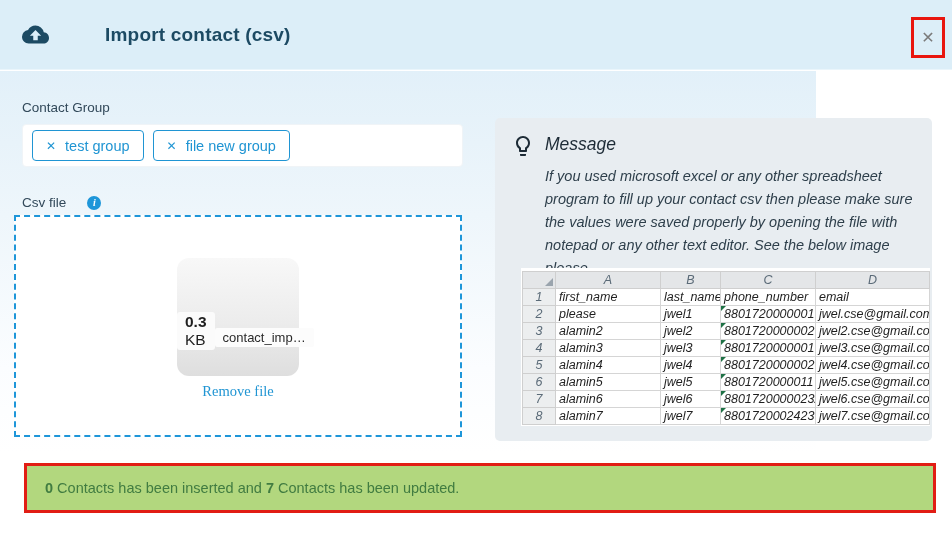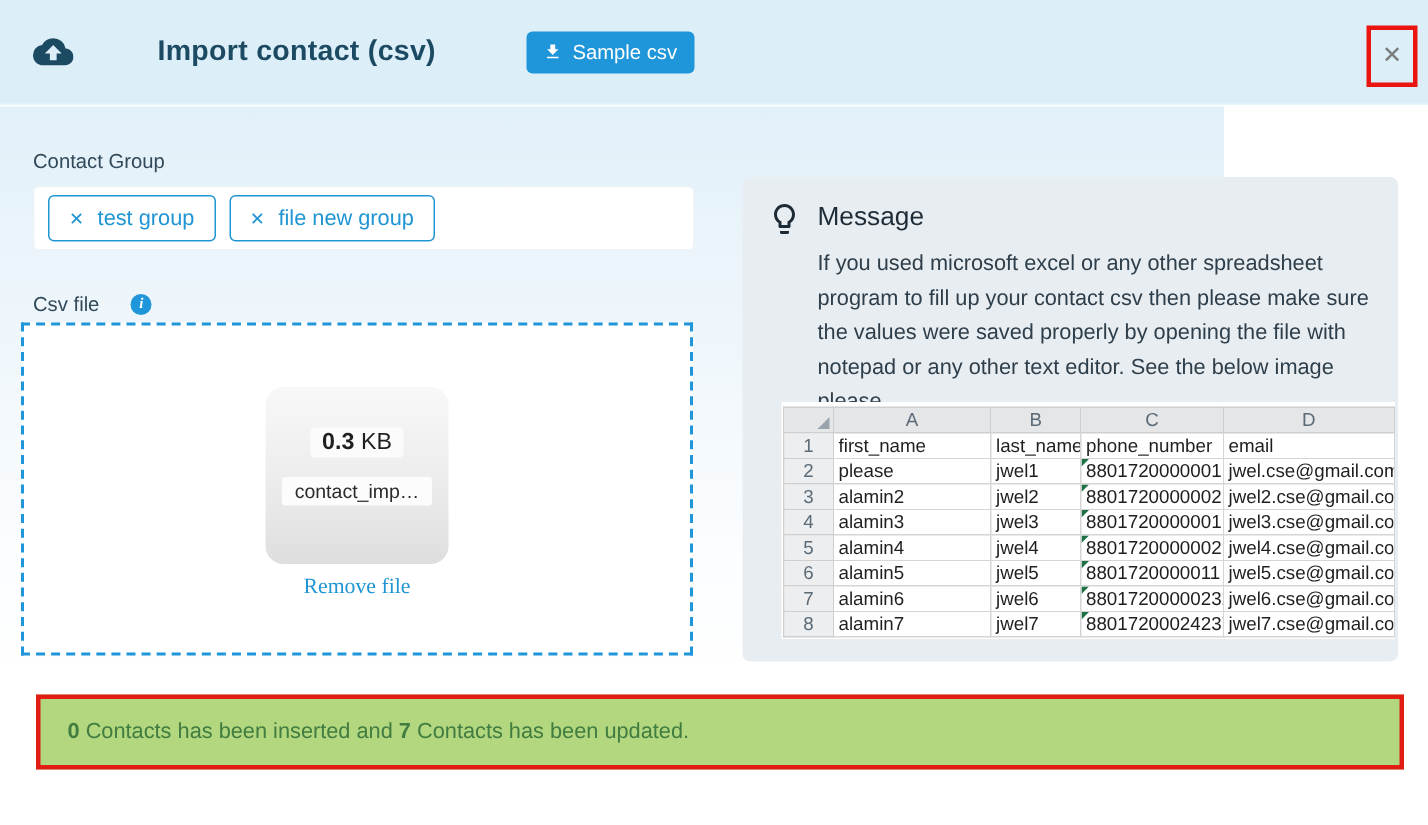--- a/index.html
+++ b/index.html
@@ -57,36 +57,36 @@
   .tag-x { font-size:12px; font-weight:bold; cursor:pointer; line-height:1; }
 
   .dropzone {
     position:absolute; left:14px; top:144px; width:448px; height:222px;
     border:2px dashed #1e96d9; background:#ffffff;
     display:flex; flex-direction:column; align-items:center; padding-top:41px; cursor:pointer;
   }
   .file-card {
     width:122px; height:118px; border-radius:12px;
     background:linear-gradient(180deg,#f8f8f8 0%, #ececec 55%, #dedede 100%);
-    display:flex; flex-direction:column; align-items:center; padding-top:27px;
+    display:flex; flex-direction:row; align-items:center; padding-top:27px;
   }
   .file-size-strip {
     background:#fbfbfb; border-radius:3px; padding:1px 8px; font-size:15.5px; color:#1f1f1f;
   }
   .file-size-strip b { font-weight:bold; }
   .file-name-strip {
     margin-top:13px; background:#fcfcfc; border-radius:2px; padding:2px 8px;
     font-size:13px; color:#2a2a2a; white-space:nowrap;
   }
   .remove-link { margin-top:7px; color:#2095d3; font-size:14.5px; text-decoration:none; cursor:pointer;font-family:Liberation Serif, serif; }
 
   
   .message-panel {
     position:absolute; left:495px; top:47px; width:437px; height:323px;
-    background:#e8edf1; border-radius:5px;
+    background:#e8edf1; border-radius:5px;font-style:italic;
   }
   .bulb-icon { position:absolute; left:16px; top:16px; width:24px; height:24px; }
   .bulb-icon svg { width:24px; height:24px; fill:#1d2b36; }
   .message-title { position:absolute; left:50px; top:16px; font-size:17.5px; color:#1d2b36; }
   .message-text {
     position:absolute; left:50px; top:47px; width:382px;
     font-size:14.5px; line-height:23px; color:#2e3f4b;
   }
 
   
@@ -129,26 +129,20 @@
 
 <div class="modal">
 
   <div class="modal-header">
     <span class="cloud-icon">
       <svg viewBox="0 0 24 24">
           <path d="M19.35 10.04A7.49 7.49 0 0 0 12 4a7.48 7.48 0 0 0-6.64 4.04A5.994 5.994 0 0 0 0 14c0 3.31 2.69 6 6 6h13c2.76 0 5-2.24 5-5 0-2.64-2.05-4.78-4.65-4.96zM14 13v4h-4v-4H7l5-5 5 5h-3z"></path>
         </svg>
     </span>
     <span class="modal-title">Import contact (csv)</span>
-    <button class="sample-btn">
-      <svg viewBox="0 0 24 24">
-          <path d="M19 9h-4V3H9v6H5l7 7 7-7zM5 18v2h14v-2H5z"></path>
-        </svg>
-      <span>Sample csv</span>
-    </button>
     <div class="close-box">
       <span class="close-x">✕</span>
     </div>
   </div>
 
   <div class="modal-body">
 
     <div class="section-label label-contact-group">Contact Group</div>
 
     <div class="group-box">

